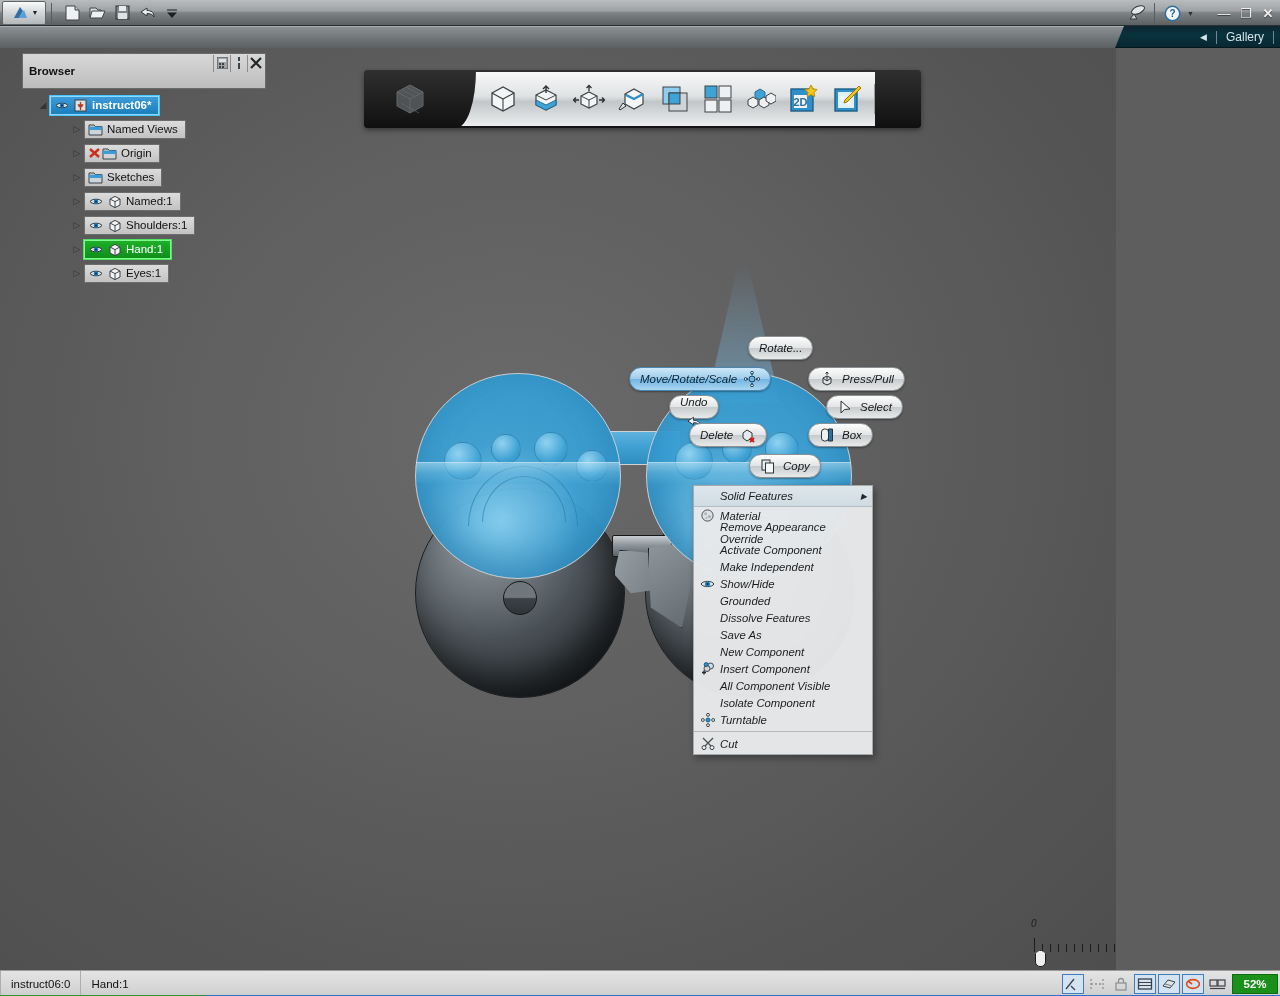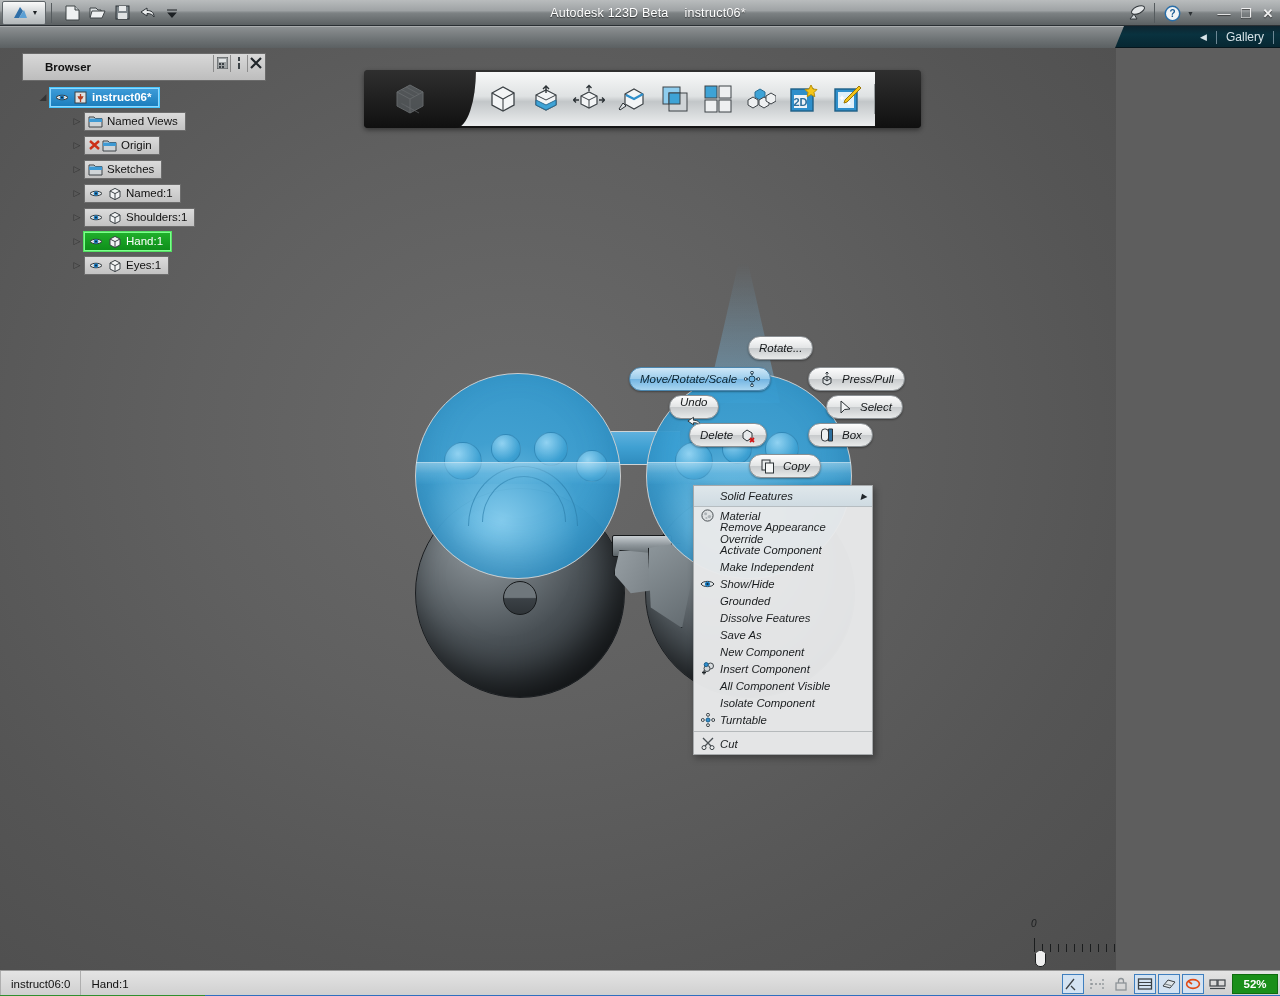--- a/index.html
+++ b/index.html
@@ -56,23 +56,23 @@
     display:flex; align-items:center; gap:9px; color:#d8e3e8; font-size:12px;
   }
   .gal-div{ width:1px; height:13px; background:#6d8794; }
 
   
   .browser{
     position:absolute; left:22px; top:53px; width:244px;
     background:transparent;
   }
   .browser-head{
-    height:28px; background:linear-gradient(to bottom,#d8d8d8,#bdbdbd);
+    height:36px; background:linear-gradient(to bottom,#d8d8d8,#bdbdbd);
     border:1px solid #6a6a6a; display:flex; align-items:center;
-    padding-left:22px; position:relative;
+    padding-left:6px; position:relative;
   }
   .browser-head .ttl{ font-weight:bold; font-size:11.5px; color:#111; }
   .bh-btns{ position:absolute; right:1px; top:0; height:18px; display:flex; align-items:center; gap:0px; }
   .bh-btn{ width:17px; height:17px; display:flex; align-items:center; justify-content:center;
       border-left:1px solid #8c8c8c; }
   .tree{ margin-top:6px; position:relative; }
   .node{ display:flex; align-items:center; height:20px; margin-bottom:4px; }
   .arrow{ width:14px; text-align:center; color:#333; font-size:9px; line-height:1; }
   .chip{
     display:inline-flex; align-items:center; gap:4px; height:19px;
@@ -311,23 +311,20 @@
       <div class="tb-ico">
         <svg width="17" height="15" viewBox="0 0 17 15">
             <path d="M8 3 L2 7 L8 11 V8.5 C12 8.5 14 10 15 12 C15 7 12 5.5 8 5.5 Z" fill="#e9ebec" stroke="#2f3438"></path>
           </svg>
       </div>
       <div class="tb-ico">
         <svg width="12" height="10" viewBox="0 0 12 10">
             <path d="M1 2h10M2.5 5h7L6 9Z" stroke="#1d2124" fill="#1d2124" stroke-width="1.2"></path>
           </svg>
       </div>
-    </div>
-    <div class="tb-title">
-      <span>Autodesk 123D Beta</span><span>instruct06*</span>
     </div>
     <div class="tb-right">
       <div class="tb-ico">
         <svg width="18" height="16" viewBox="0 0 18 16">
             <path d="M2 14 L9 14 L6 9 Z" fill="#cfd4d7" stroke="#31363a"></path>
             <ellipse cx="10" cy="5" rx="7" ry="3.5" transform="rotate(-25 10 5)" fill="#e4e7e9" stroke="#31363a"></ellipse>
           </svg>
       </div>
       <div class="tb-sep" style="margin:0 2px;"></div>
       <div class="tb-ico">

